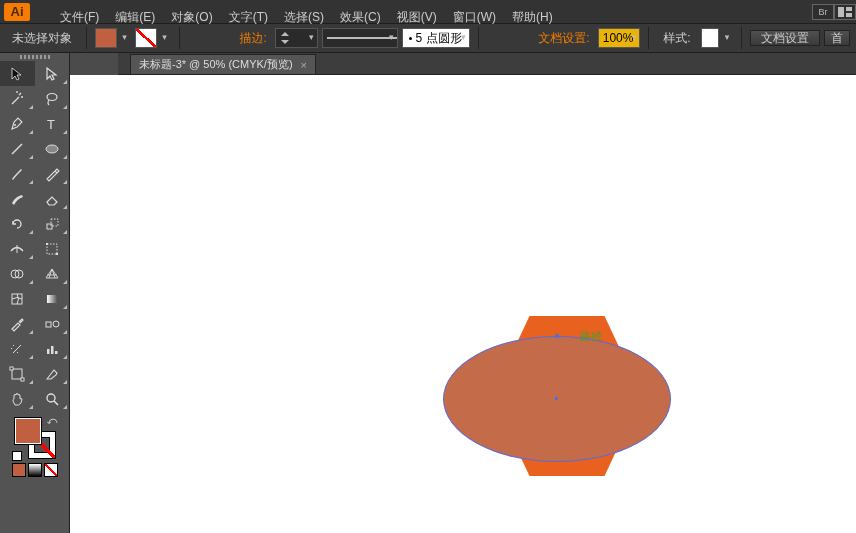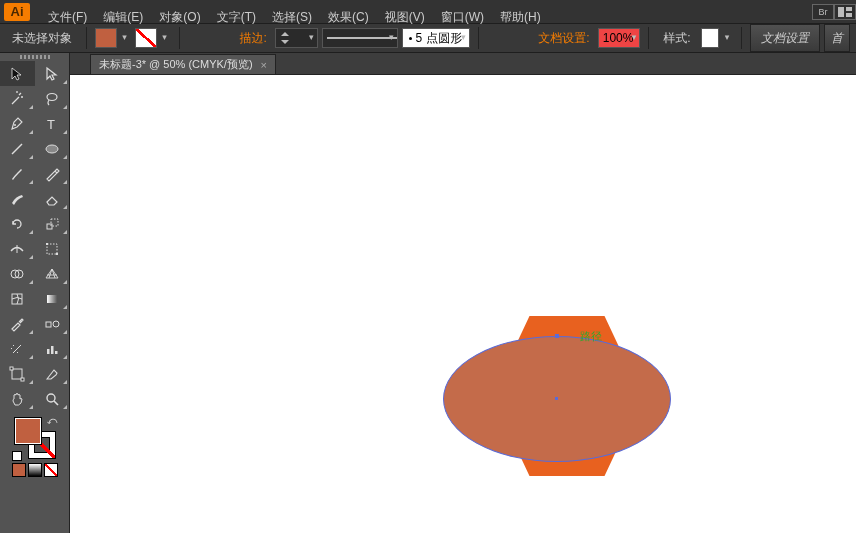--- a/index.html
+++ b/index.html
@@ -1,43 +1,43 @@
 <!DOCTYPE html>
 <html><head>
 <meta charset="utf-8">
 <style>
   * { margin: 0; padding: 0; box-sizing: border-box; font-family: "Microsoft YaHei", Arial, sans-serif; }
   body { background: #2a2a2a; width: 856px; height: 533px; overflow: hidden; color: #ccc; font-size: 12px; }
   
   
   .menu-bar { height: 23px; background: #333; display: flex; align-items: center; padding-left: 4px; }
-  .logo { width: 26px; height: 18px; background: #f57c00; color: #4a2800; font-weight: bold; font-size: 13px; display: flex; align-items: center; justify-content: center; border-radius: 2px; margin-right: 10px; }
+  .logo { width: 26px; height: 18px; background: #f57c00; color: #4a2800; font-weight: bold; font-size: 13px; display: flex; align-items: center; justify-content: center; border-radius: 2px; margin-right: 22px; }
   .menu-item { padding: 0 8px; cursor: default; margin-top: 12px; }
   .menu-spacer { flex: 1; }
   .menu-icon-box { width: 22px; height: 16px; border: 1px solid #666; display: flex; align-items: center; justify-content: center; margin-right: 0; font-size: 9px; background:#2e2e2e; color:#bbb;}
   
   
   .control-bar { height: 30px; background: #383838; display: flex; align-items: center; padding: 1px 6px; border-top:1px solid #1e1e1e; border-bottom:1px solid #1e1e1e; gap:4px;}
   .cb-label { color: #ccc; padding: 0 6px; white-space: nowrap; }
   .cb-swatch { width: 26px; height: 20px; background: #c06040; border: 1px solid #555; position:relative;}
   .cb-swatch::after{content:"▾"; position:absolute; right:-11px; top:3px; font-size:9px; color:#bbb;}
   .cb-swatch.none { background: #fff; }
   .cb-swatch.none::before { content:""; position:absolute; left:0; top:0; right:0; bottom:0; background:linear-gradient(to top right, transparent 45%, red 45%, red 55%, transparent 55%);}
   .cb-accent { color: #f57c00; padding: 0 4px; white-space: nowrap; margin-left: 48px; }
   .cb-field { height: 20px; background: #2a2a2a; border: 1px solid #555; color:#ccc; display:flex; align-items:center; position:relative;}
   .cb-field::after{content:"▾"; position:absolute; right:3px; top:3px; font-size:9px; color:#bbb;}
   .cb-stroke-w { width: 50px; padding-left:4px;}
   .cb-stroke-style { width: 90px; padding-left:4px;}
   .cb-brush { width: 80px; padding-left:6px; background:#fff; color:#000;}
   .cb-brush .dot-row{ display:flex; gap:3px; align-items:center;}
   .cb-brush .dot{ width:3px;height:3px;border-radius:50%;background:#000;}
-  .cb-opacity { width: 50px; padding-left:4px; background:#ef4444; color:#000;}
+  .cb-opacity { width: 50px; padding-left:4px; background:#eab308; color:#000;}
   .cb-style { width: 22px; height:20px; background:#fff; border:1px solid #555; position:relative;}
   .cb-style::after{content:"▾"; position:absolute; right:-11px; top:3px; font-size:9px; color:#bbb;}
-  .cb-btn { height: 28px; padding: 0 10px; background: linear-gradient(#505050,#3a3a3a); border: 1px solid #222; display:flex; align-items:center; white-space:nowrap;font-style:italic;}
+  .cb-btn { height: 16px; padding: 0 10px; background: linear-gradient(#505050,#3a3a3a); border: 1px solid #222; display:flex; align-items:center; white-space:nowrap;}
   .sep { width:1px; height:22px; background:#222; margin:0 4px;}
   
   
   .workspace { display: flex; height: calc(533px - 23px - 30px); }
   
   
   .tool-panel { width: 70px; background: #535353; border-right: 1px solid #222; display: flex; flex-direction: column; }
   .tool-anchor { height: 8px; display:flex; justify-content:center; align-items:center;}
   .tool-anchor div{ width:30px; height:4px; background:repeating-linear-gradient(90deg,#999 0 2px,#535353 2px 4px); }
   .tool-grid { display: grid; grid-template-columns: 1fr 1fr; }
@@ -55,21 +55,21 @@
   .def { position:absolute; bottom:-2px; left:-2px; width:10px;height:10px; background:#fff; border:1px solid #000;}
   .mini-row { display:flex; justify-content:center; gap:2px; padding:2px 0 4px;}
   .mini-sw { width:14px; height:14px; border:1px solid #000;}
   .mini-sw.c1{ background:#c06040;}
   .mini-sw.c2{ background:linear-gradient(#fff,#000);}
   .mini-sw.c3{ background:#fff; position:relative;}
   .mini-sw.c3::after{content:""; position:absolute; top:0;left:0;right:0;bottom:0; background:linear-gradient(to top right, transparent 42%, red 42%, red 58%, transparent 58%);}
   
   
   .doc-area { flex:1; display:flex; flex-direction:column; background:#4b4b4b; }
-  .tab-bar { height: 22px; background: #3d3d3d; display:flex; align-items:flex-end; padding-left:20px; border-bottom:1px solid #222;}
+  .tab-bar { height: 22px; background: #3d3d3d; display:flex; align-items:flex-end; padding-left:12px; border-bottom:1px solid #222;margin-left:48px;}
   .tab { height:20px; background:#555; padding:0 8px; display:flex; align-items:center; gap:8px; font-size:11px; color:#ddd; border:1px solid #222; border-bottom:none;}
   .tab .x { font-size:11px; color:#aaa; cursor:default;}
   .canvas-wrap { flex:1; position:relative; background:#4b4b4b; display:flex;border-radius:28px;}
   .canvas { flex:1; background:#fff; position:relative; overflow:hidden; }
   
   
   .hexagon { position:absolute; left:422px; top:241px; width:150px; height:160px; background:#e8611f; clip-path: polygon(25% 0%, 75% 0%, 100% 50%, 75% 100%, 25% 100%, 0% 50%); }
   .ellipse { position:absolute; left:373px; top:261px; width:228px; height:126px; background:#c46b4a; border:1px solid #5b6bd6; border-radius:50%; }
   .anchor-pt { position:absolute; width:4px; height:4px; background:#5b6bd6; }
   .anchor-pt.top { left:485px; top:259px; }

